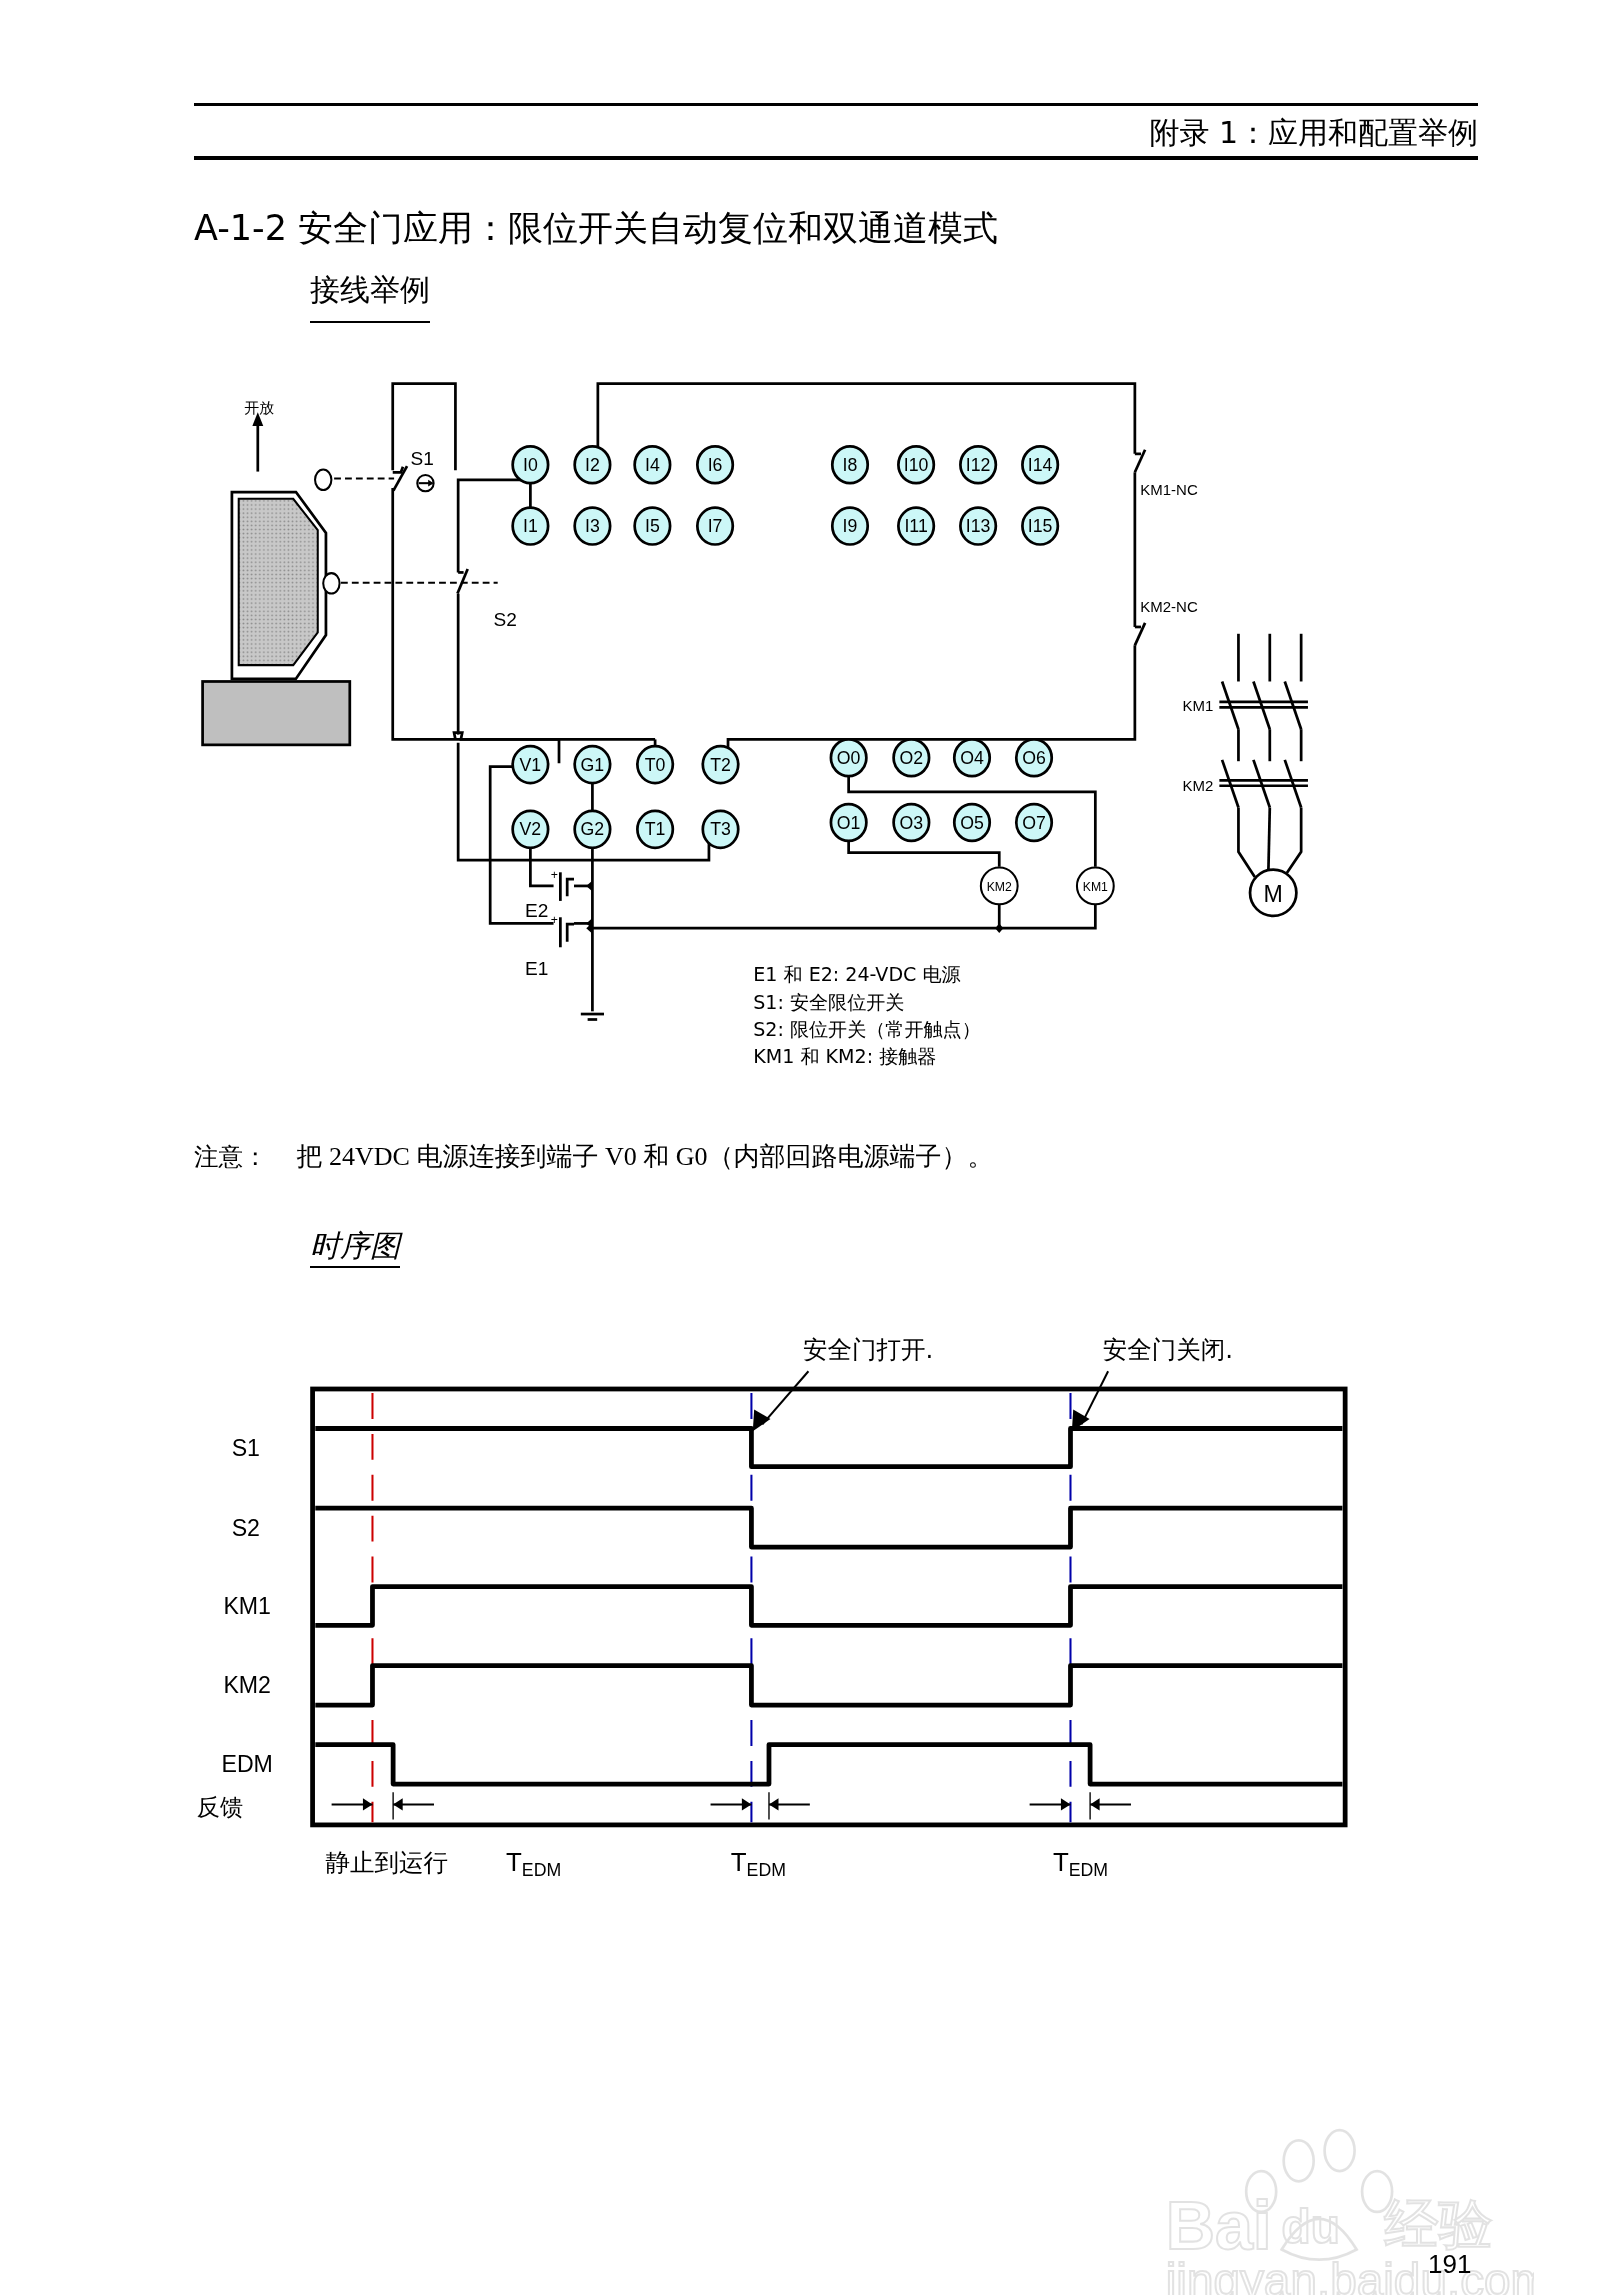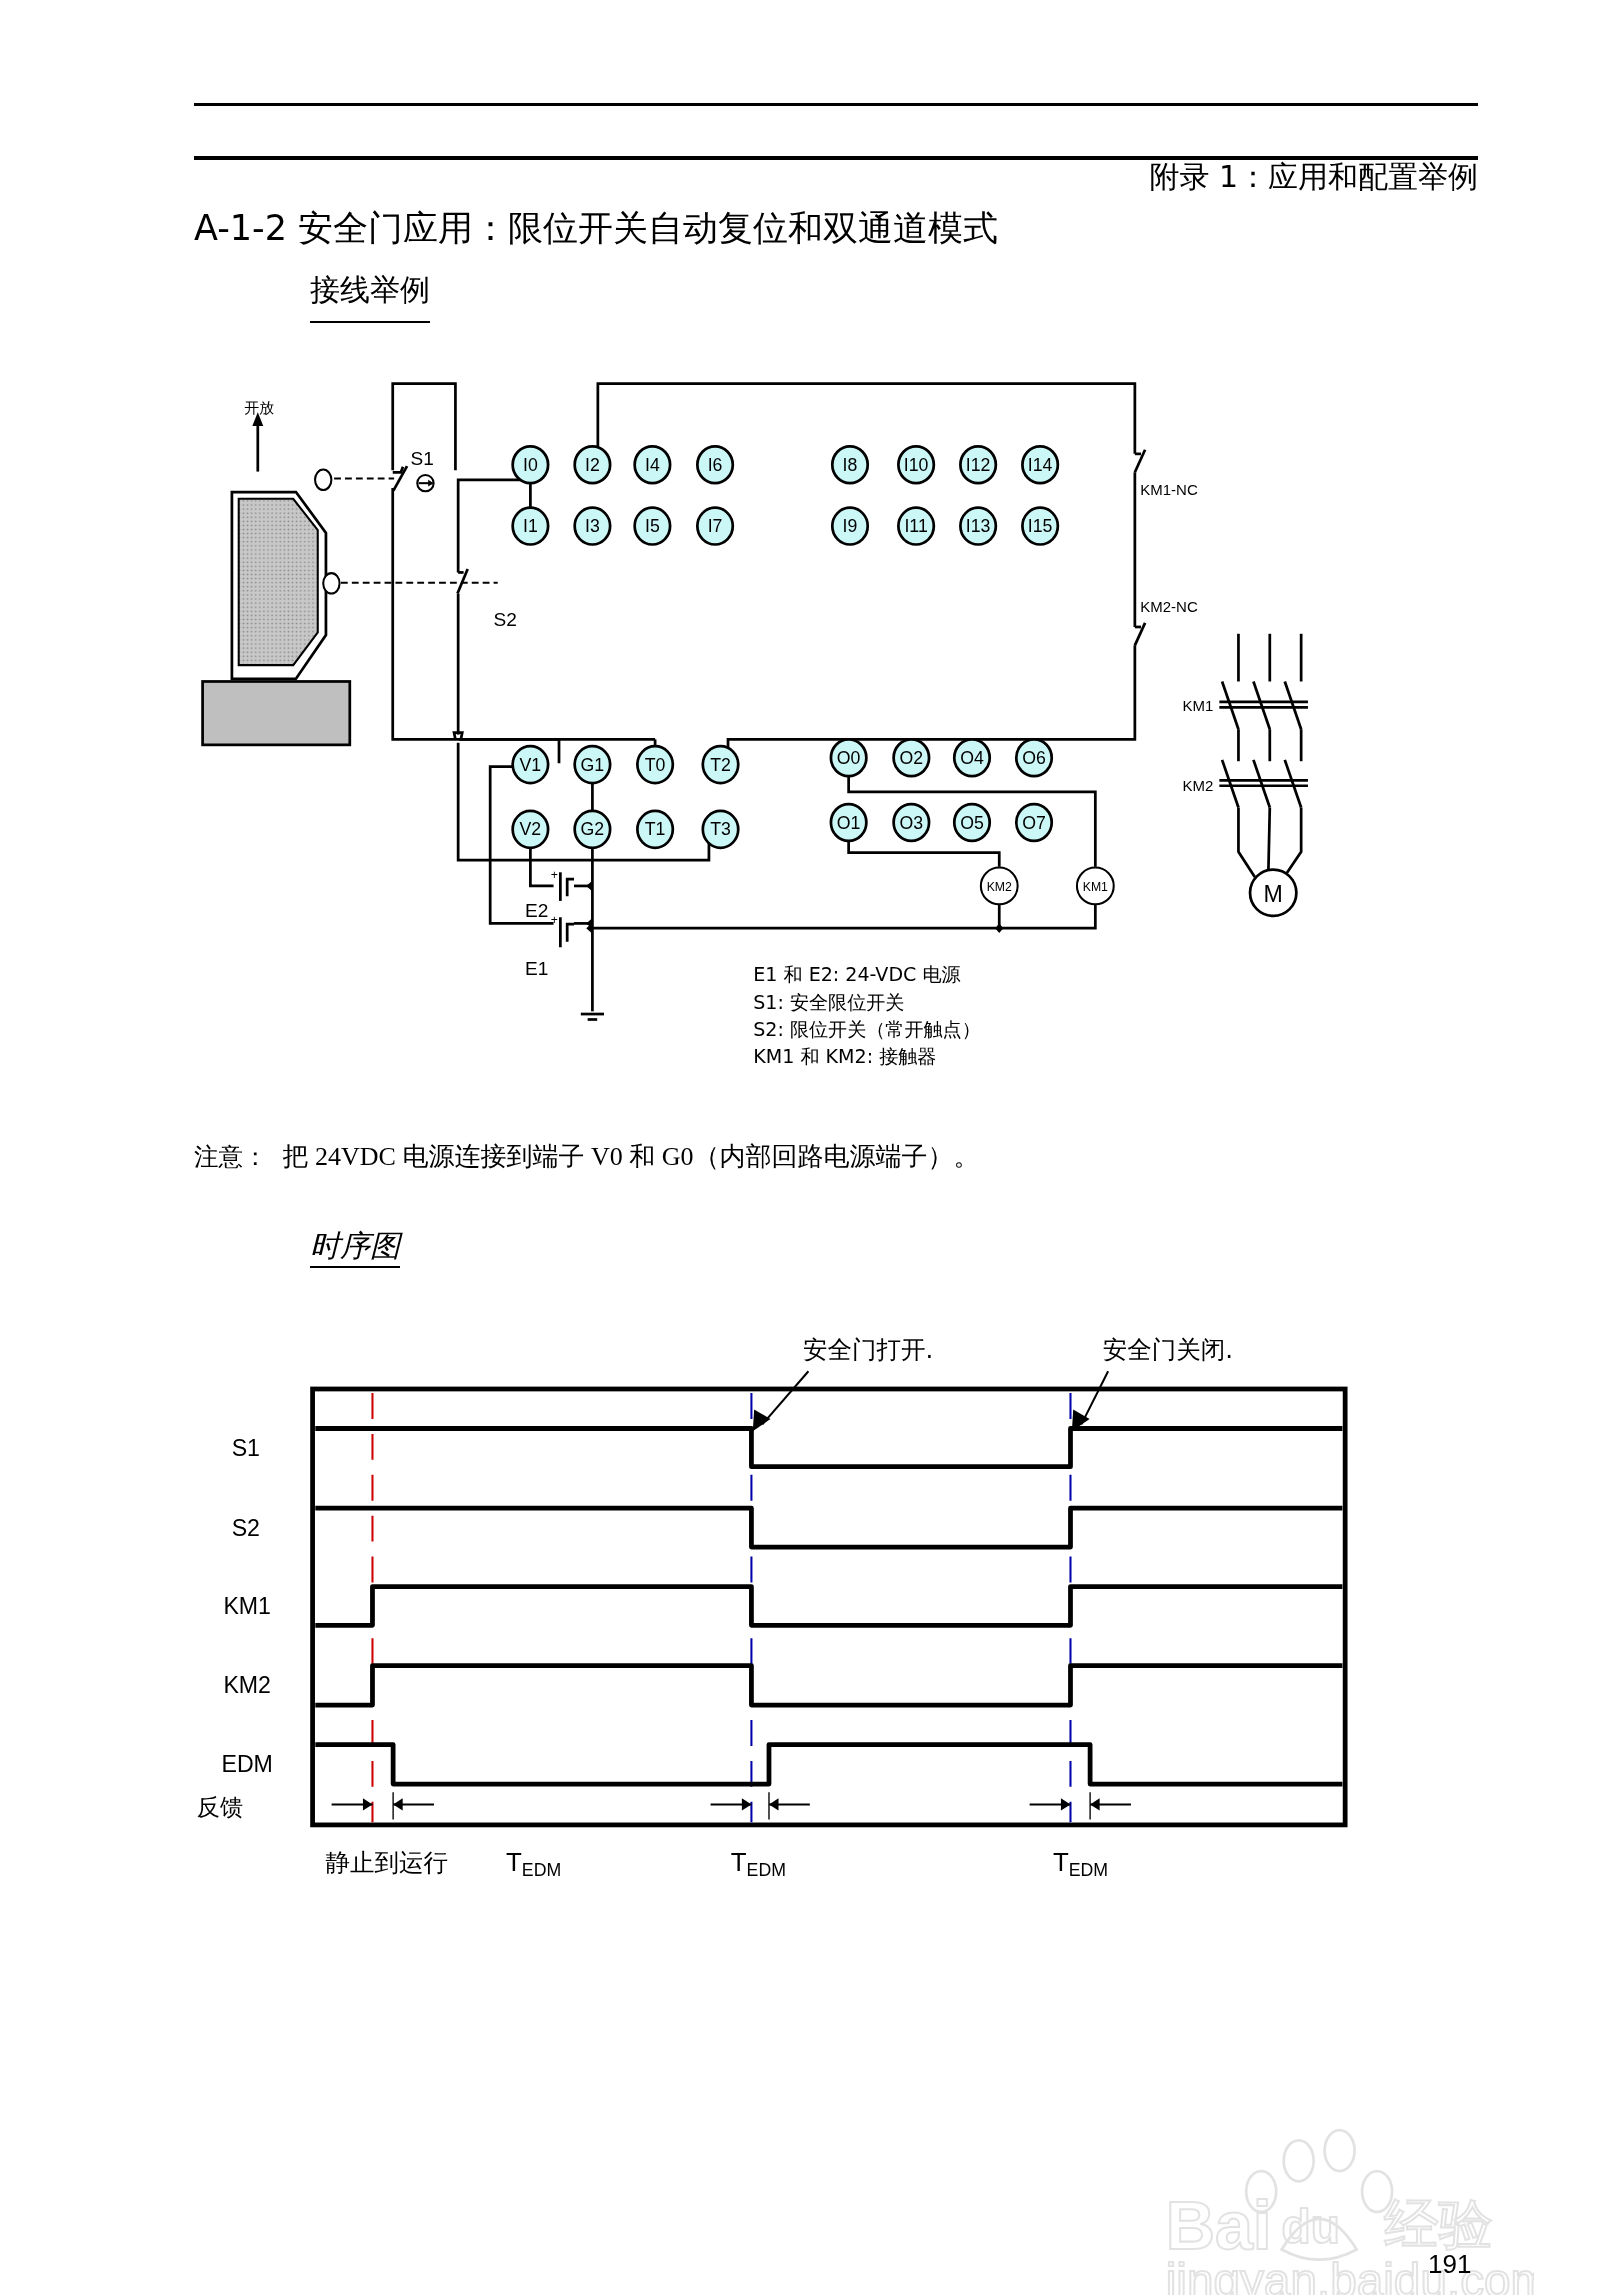--- a/index.html
+++ b/index.html
@@ -1,24 +1,24 @@
 <!DOCTYPE html>
 <html style="font-size:11px"><head>
 <meta charset="utf-8">
 <style>
   html,body{margin:0;padding:0;background:#fff;}
   body{width:1623px;height:2295px;position:relative;overflow:hidden;font-family:"Liberation Sans","DejaVu Sans",sans-serif;color:#000;}
   .abs{position:absolute;}
   .rule-top{left:194px;top:103px;width:1284px;height:2.7px;background:#000;}
   .rule-bottom{left:194px;top:156px;width:1284px;height:4.1px;background:#000;}
-  .header-title{right:145px;top:114px;font-size:30px;line-height:38px;font-family:"DejaVu Sans",sans-serif;margin-top:44px;}
+  .header-title{right:145px;top:114px;font-size:30px;line-height:38px;font-family:"DejaVu Sans",sans-serif;}
   .section-title{left:194px;top:204px;font-size:35px;line-height:48px;font-family:"DejaVu Sans",sans-serif;}
   .sub-title{left:310px;top:271px;font-size:30px;line-height:38px;font-family:"DejaVu Sans",sans-serif;border-bottom:2.7px solid #000;padding-bottom:12px;}
   .note{left:194px;top:1140px;font-size:26px;line-height:34px;font-family:"Liberation Serif","DejaVu Serif",serif;white-space:pre;}
-  .note .lbl{font-family:"DejaVu Sans",sans-serif;font-size:24.5px;margin-right:15px;text-align:center;}
+  .note .lbl{font-family:"DejaVu Sans",sans-serif;font-size:24.5px;margin-right:29px;text-align:center;}
   .sub-title2{left:310px;top:1227px;font-size:30px;line-height:38px;font-family:"DejaVu Sans",sans-serif;border-bottom:2.7px solid #000;padding-bottom:1.4px;font-style:italic;}
   svg text{font-family:"Liberation Sans","DejaVu Sans",sans-serif;}
   .cjk{font-family:"DejaVu Sans",sans-serif;}
   .page-num{left:1428px;top:2249px;font-size:26px;}
   .watermark{left:1152px;top:2079px;width:382px;height:225px;opacity:0.18;}
 </style>
 </head>
 <body>
 
 <div class="abs rule-top"></div>

